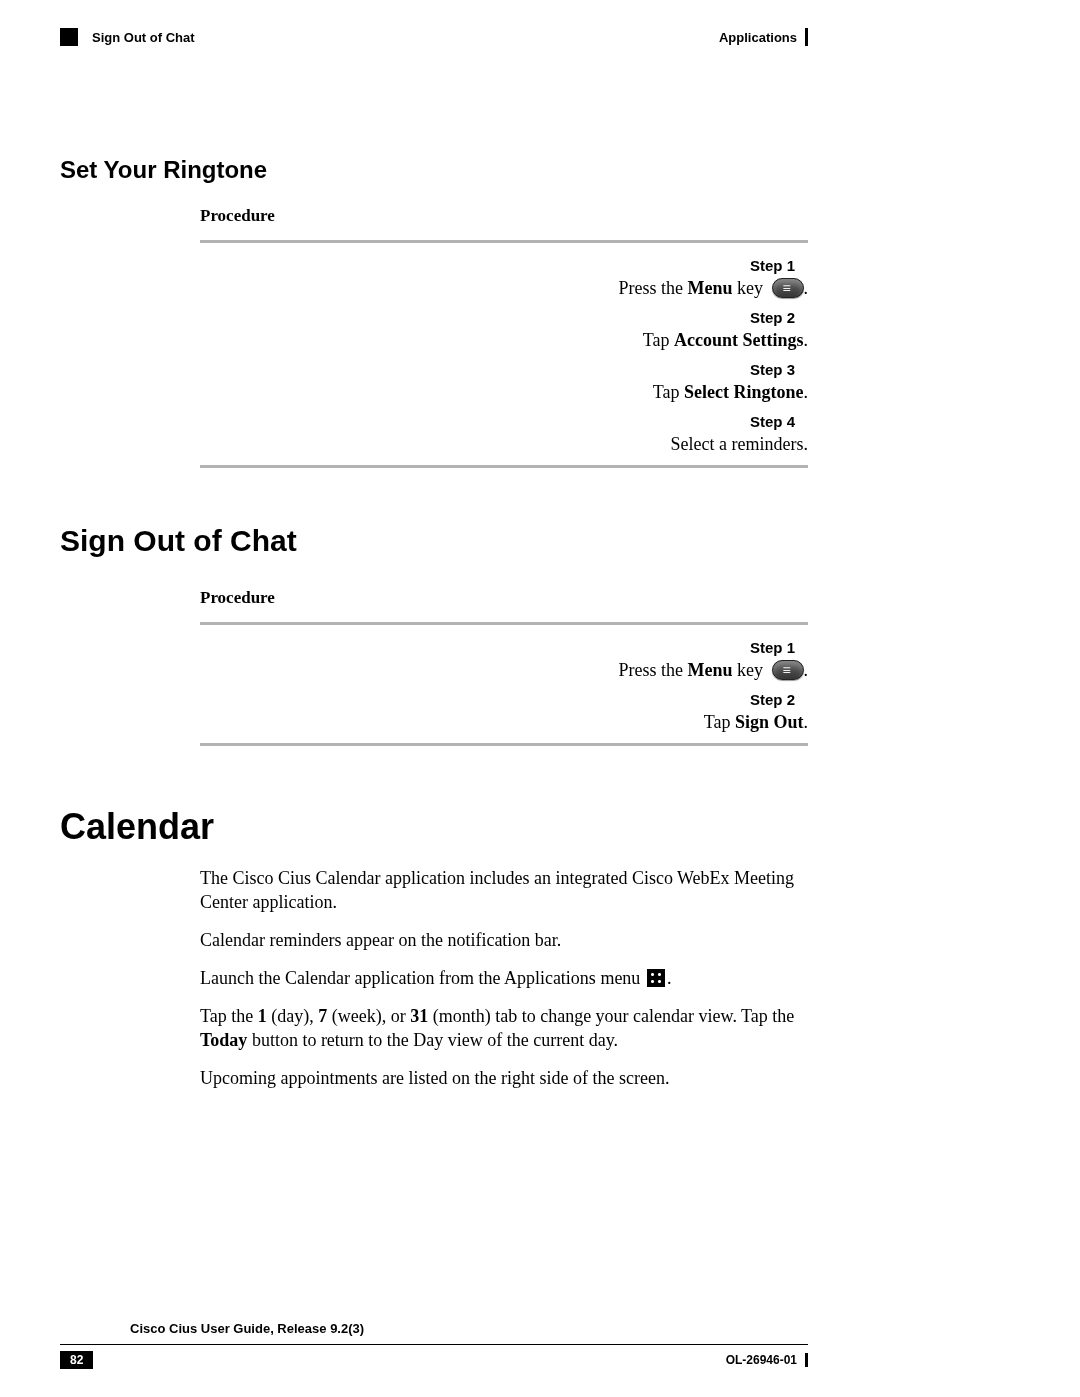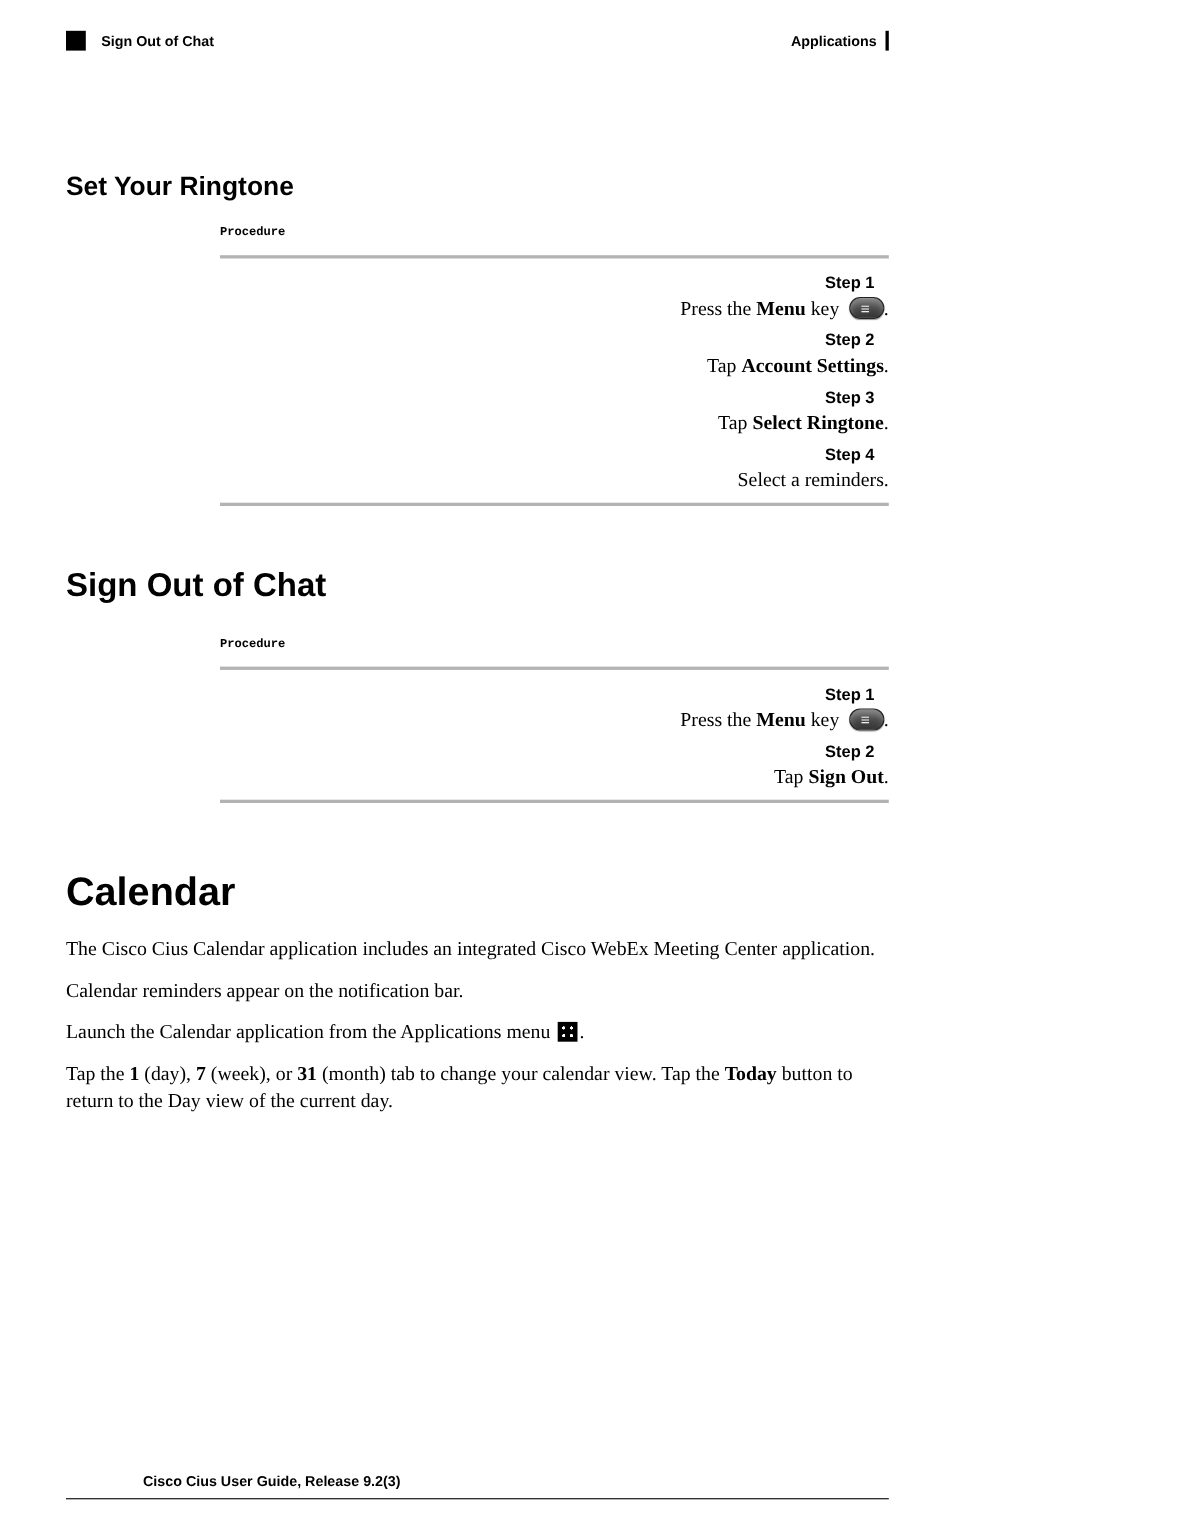--- a/index.html
+++ b/index.html
@@ -65,23 +65,23 @@
     font-size: 36px;
     margin: 60px 0 18px 0;
   }
   .h1-sign {
     font-family: Arial, Helvetica, sans-serif;
     font-weight: 800;
     font-size: 30px;
     margin: 56px 0 30px 0;
   }
   .h3 {
-    font-family: Liberation Mono, monospace;
-    font-weight: bold;
-    font-size: 11px;
+    font-family: Liberation Serif, serif;
+    font-weight: bold;
+    font-size: 17px;
     margin: 0 0 14px 0;
   }
   
   .indent {
     margin-left: 140px;
   }
   .proc-hr-top, .proc-hr-bot {
     border: none;
     height: 3px;
     background: #b3b3b3;
@@ -144,20 +144,21 @@
     position: absolute;
     left: 2px; top: 2px; right: 2px; bottom: 2px;
     background:
       radial-gradient(circle at 25% 25%, #fff 1.3px, transparent 1.6px),
       radial-gradient(circle at 75% 25%, #fff 1.3px, transparent 1.6px),
       radial-gradient(circle at 25% 75%, #fff 1.3px, transparent 1.6px),
       radial-gradient(circle at 75% 75%, #fff 1.3px, transparent 1.6px);
   }
   
   .body-indent {
+    margin-left: 140px;
   }
   .para {
     font-size: 18px;
     line-height: 24px;
     margin: 0 0 14px 0;
   }
   
   .footer {
     position: absolute;
     left: 60px;
@@ -275,21 +276,29 @@
     <div class="h1">Calendar</div>
     <div class="body-indent">
       <p class="para">The Cisco Cius Calendar application includes an integrated Cisco WebEx Meeting Center application.</p>
       <p class="para">Calendar reminders appear on the notification bar.</p>
       <p class="para">
         <span>Launch the Calendar application from the Applications menu </span><span class="apps-icon"></span><span>.</span>
       </p>
       <p class="para">
         <span>Tap the </span><b>1</b><span> (day), </span><b>7</b><span> (week), or </span><b>31</b><span> (month) tab to change your calendar view. Tap the </span><b>Today</b><span> button to return to the Day view of the current day.</span>
       </p>
+      <p class="para">Upcoming appointments are listed on the right side of the screen.</p>
     </div>
   </div>
 
   <div class="footer">
     <div class="footer-left-title">Cisco Cius User Guide, Release 9.2(3)</div>
     <hr class="footer-rule">
+    <div class="footer-line">
+      <span class="page-chip">82</span>
+      <span class="footer-right">
+        <span>OL-26946-01</span>
+        <span class="rule"></span>
+      </span>
+    </div>
   </div>
 
 </div>
 
 </body></html>

